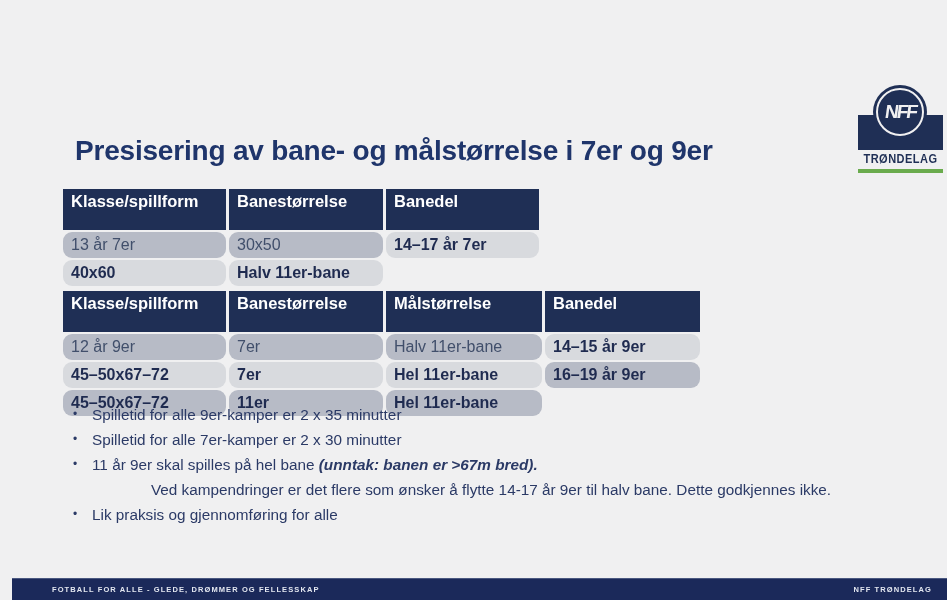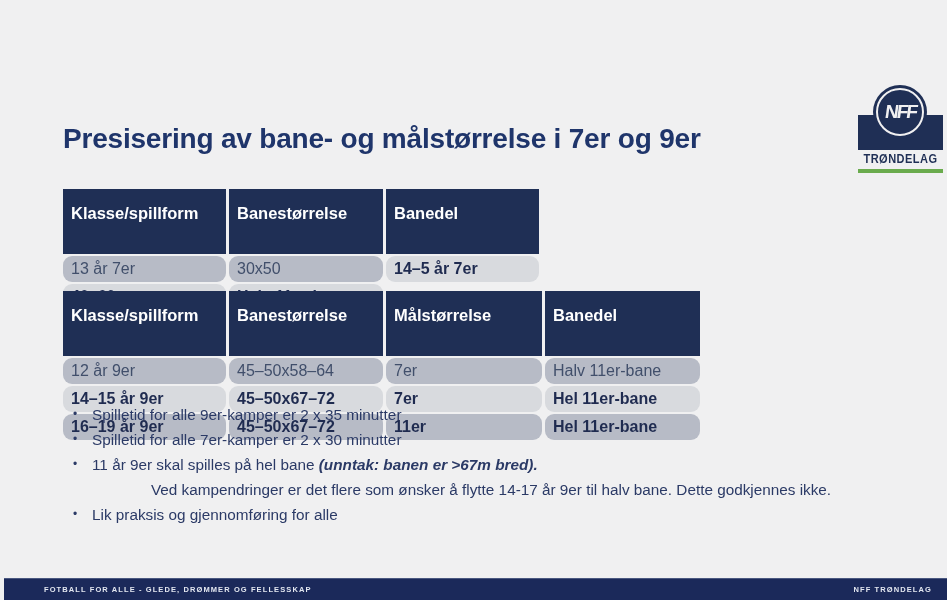--- a/index.html
+++ b/index.html
@@ -2,21 +2,21 @@
 <html><head>
 <meta charset="utf-8">
 <style>
   html,body{margin:0;padding:0;background:#e6e6e8;}
   .slide{
     position:relative;width:947px;height:600px;background:#f0f0f1;
     font-family:"Liberation Sans","DejaVu Sans",sans-serif;overflow:hidden;
   }
   
   .title{
-    position:absolute;left:63px;top:120px;margin:0;
+    position:absolute;left:63px;top:120px;margin:12px;
     font-size:28px;line-height:38px;font-weight:bold;color:#1f356b;
     letter-spacing:-0.2px;
   }
   
   .logo{position:absolute;left:858px;top:85px;width:85px;}
   .logo-shield{position:relative;height:65px;}
   .logo-rect{position:absolute;left:0;right:0;top:30px;height:35px;background:#1f2f55;}
   .logo-circle{
     position:absolute;left:15px;top:0;width:54px;height:54px;border-radius:50%;
     background:#1f2f55;display:flex;align-items:center;justify-content:center;
@@ -33,41 +33,41 @@
     margin-top:2px;text-align:center;color:#1f2f55;font-weight:bold;
     font-size:12px;letter-spacing:0.5px;transform:scaleX(0.92);
   }
   .logo-greenbar{margin-top:3px;height:4px;background:#6aab4d;}
   
   .data-table{position:absolute;left:63px;display:grid;gap:2px 3px;}
   .t1{top:189px;grid-template-columns:163px 154px 153px;}
   .t2{top:291px;grid-template-columns:163px 154px 156px 155px;}
   .th{
     background:#1f2f55;color:#ffffff;font-weight:bold;font-size:16.5px;
-    height:41px;line-height:25px;padding:12px 8px;white-space:nowrap;
+    height:41px;line-height:25px;padding:0 8px;white-space:nowrap;
   }
   .td{
     font-size:16px;height:26px;line-height:26px;padding:0 8px;
     color:#414f6b;white-space:nowrap;border-radius:9px;
   }
   .td.dark{background:#b7bbc6;}
   .td.light{background:#d8dade;}
   .td.bold{font-weight:bold;color:#1f2b50;}
   
   .bullets{
     position:absolute;left:70px;top:402px;margin:0;padding:0;list-style:none;
     color:#2b3a66;font-size:15.3px;width:820px;
   }
   .bullets li{position:relative;padding-left:22px;line-height:25px;}
   .bullets .dot{position:absolute;left:3px;top:0;font-size:12px;}
   .bullets em{font-style:italic;font-weight:bold;}
   .bullets .cont{line-height:25px;text-align:center;}
   
   .footer{
-    position:absolute;left:4px;right:0;bottom:0;height:22px;background:#1b295a;
+    position:absolute;left:12px;right:0;bottom:0;height:22px;background:#1b295a;
     border-top:1px solid #4a5880;display:flex;align-items:center;
     justify-content:space-between;padding:0 15px 0 40px;box-sizing:border-box;
     color:#e3e7f0;font-size:7.5px;font-weight:bold;letter-spacing:1.1px;
   }
 </style>
 </head>
 <body>
 
 <div class="slide">
 
@@ -85,32 +85,31 @@
     <div class="logo-region">TRØNDELAG</div>
     <div class="logo-greenbar"></div>
   </div>
 
   <div class="data-table t1" id="table1">
       <div class="th">Klasse/spillform</div>
       <div class="th">Banestørrelse</div>
       <div class="th">Banedel</div>
       <div class="td dark">13 år 7er</div>
       <div class="td dark">30x50</div>
-      <div class="td light bold">14–5 år 7er</div>
+      <div class="td light bold">14–17 år 7er</div>
       <div class="td light bold">40x60</div>
       <div class="td light bold">Halv 11er-bane</div>
     </div>
 
   <div class="data-table t2" id="table2">
       <div class="th">Klasse/spillform</div>
       <div class="th">Banestørrelse</div>
       <div class="th">Målstørrelse</div>
       <div class="th">Banedel</div>
       <div class="td dark">12 år 9er</div>
-      <div class="td dark">45–50x58–64</div>
       <div class="td dark">7er</div>
       <div class="td dark">Halv 11er-bane</div>
       <div class="td light bold">14–15 år 9er</div>
       <div class="td light bold">45–50x67–72</div>
       <div class="td light bold">7er</div>
       <div class="td light bold">Hel 11er-bane</div>
       <div class="td dark bold">16–19 år 9er</div>
       <div class="td dark bold">45–50x67–72</div>
       <div class="td dark bold">11er</div>
       <div class="td dark bold">Hel 11er-bane</div>

